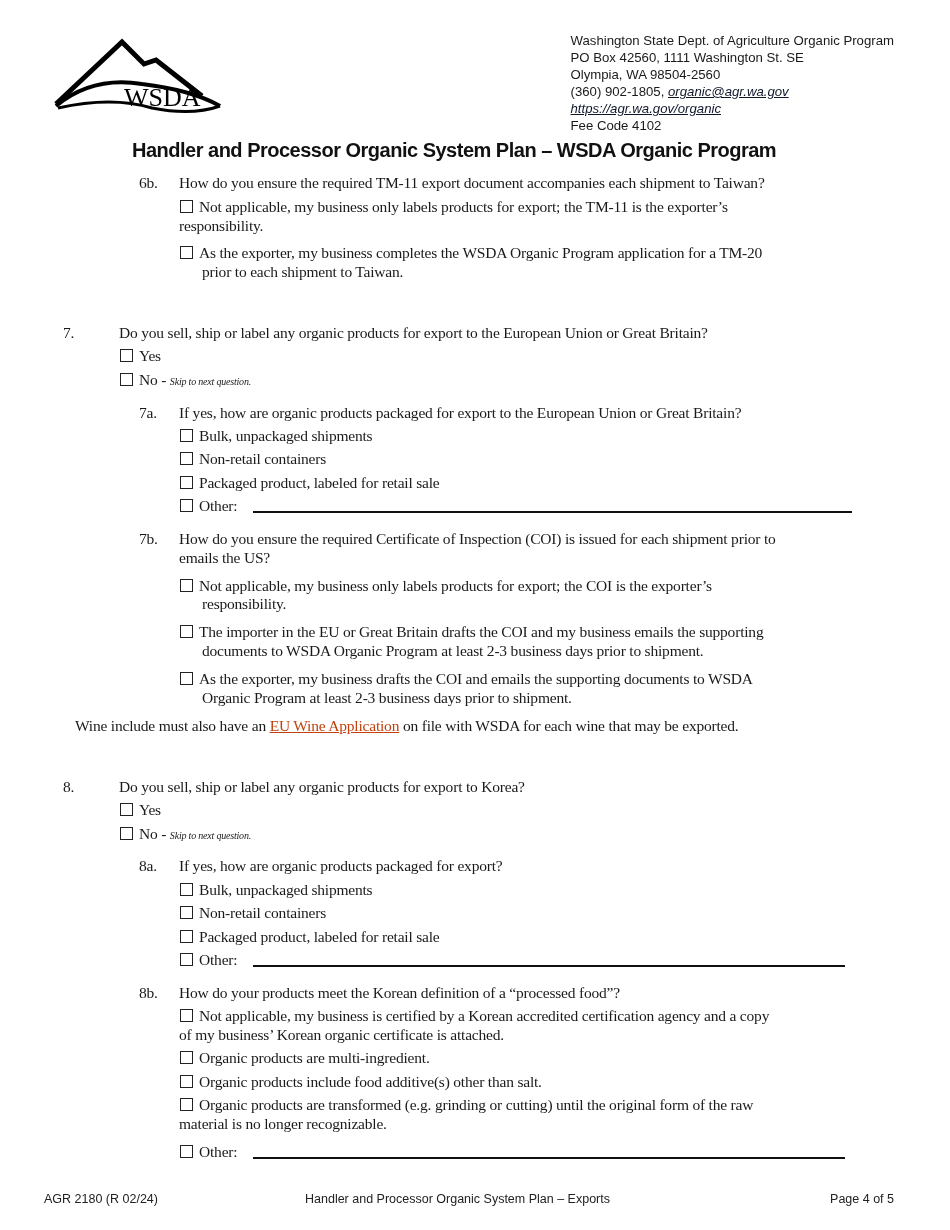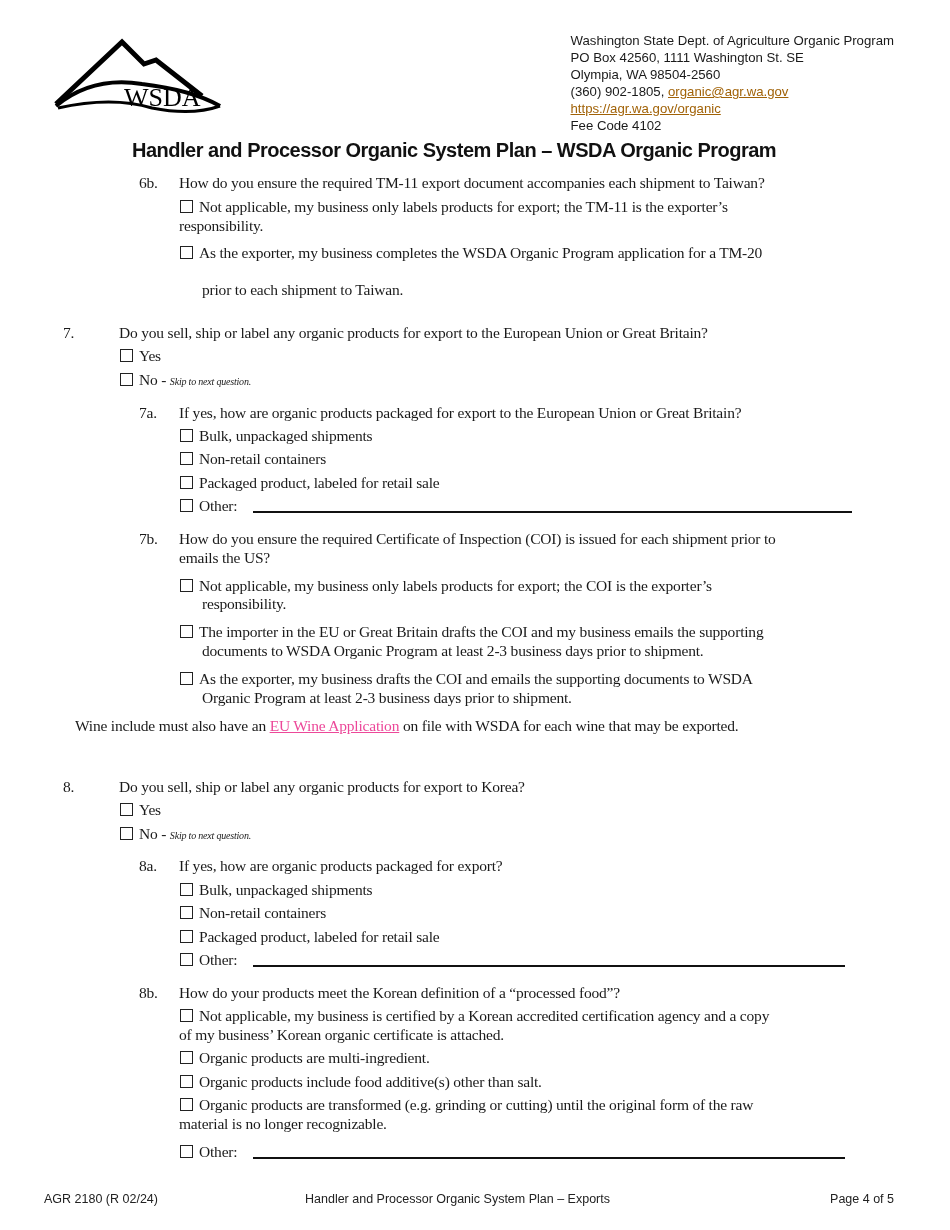--- a/index.html
+++ b/index.html
@@ -3,26 +3,26 @@
 <meta charset="utf-8">
 <style>
   html, body { margin: 0; padding: 0; background: #ffffff; }
   body { width: 950px; height: 1230px; position: relative; overflow: hidden;
          font-family: "DejaVu Sans Condensed", "Liberation Sans Narrow", "Liberation Sans", sans-serif;
          color: #1a1a1a; }
   .abs { position: absolute; }
   .txt { font-family: Liberation Serif, serif; font-size: 15.5px; letter-spacing: -0.2px; white-space: nowrap; }
   .logo { left: 52px; top: 36px; width: 172px; height: 78px; }
   .hdr { right: 56px; top: 32px; text-align: left; font-family: "Liberation Sans", sans-serif; font-size: 13.2px; line-height: 17px; color: #1a1a1a; }
-  .hdr a { color: #a16207; text-decoration: underline; }
+  .hdr a { color: #0f172a; text-decoration: underline; font-style: italic; }
   .title { left: 132px; top: 139px; font-family: "Liberation Sans", sans-serif; font-weight: bold; font-size: 20px; letter-spacing: -0.5px; color: #111; white-space: nowrap; }
   .cb { display: inline-block; width: 13px; height: 13px; border: 1px solid #222; box-sizing: border-box; vertical-align: -1px; margin-right: 6px; background: #fff; }
   .line { position: absolute; border-bottom: 2px solid #111; height: 0; }
   .ital { font-style: italic; font-size: 10px; }
-  a.link { color: #ec4899; text-decoration: underline; }
+  a.link { color: #c2410c; text-decoration: underline; }
   .footer { font-family: "Liberation Sans", sans-serif; font-size: 12.5px; color: #222; white-space: nowrap; }
 </style>
 </head>
 <body>
 
 <svg class="abs logo" viewBox="0 0 172 78">
   <path d="M4 68 L70 6 L92 28 L104 24 L150 60" fill="none" stroke="#000" stroke-width="5" stroke-linejoin="miter"></path>
   <path d="M4 70 Q40 40 90 48 Q140 54 168 70" fill="none" stroke="#000" stroke-width="4"></path>
   <path d="M6 72 Q60 60 100 72 Q140 80 168 70" fill="none" stroke="#000" stroke-width="3"></path>
   <text x="72" y="70" font-family="Liberation Serif, serif" font-size="26" fill="#000">WSDA</text>
@@ -37,21 +37,21 @@
   <div>Fee Code 4102</div>
 </div>
 
 <div class="abs title">Handler and Processor Organic System Plan – WSDA Organic Program</div>
 
 <div class="abs txt" style="left:139px;top:174px">6b.</div>
 <div class="abs txt" style="left:179px;top:174px">How do you ensure the required TM-11 export document accompanies each shipment to Taiwan?</div>
 <div class="abs txt" style="left:180px;top:198px"><span class="cb"></span><span>Not applicable, my business only labels products for export; the TM-11 is the exporter’s</span></div>
 <div class="abs txt" style="left:179px;top:217px">responsibility.</div>
 <div class="abs txt" style="left:180px;top:244px"><span class="cb"></span><span>As the exporter, my business completes the WSDA Organic Program application for a TM-20</span></div>
-<div class="abs txt" style="left:202px;top:281px">prior to each shipment to Taiwan.</div>
+<div class="abs txt" style="left:202px;top:263px">prior to each shipment to Taiwan.</div>
 
 <div class="abs txt" style="left:63px;top:324px">7.</div>
 <div class="abs txt" style="left:119px;top:324px">Do you sell, ship or label any organic products for export to the European Union or Great Britain?</div>
 <div class="abs txt" style="left:120px;top:347px"><span class="cb"></span><span>Yes</span></div>
 <div class="abs txt" style="left:120px;top:371px"><span class="cb"></span><span>No - </span><span class="ital">Skip to next question.</span></div>
 
 <div class="abs txt" style="left:139px;top:404px">7a.</div>
 <div class="abs txt" style="left:179px;top:404px">If yes, how are organic products packaged for export to the European Union or Great Britain?</div>
 <div class="abs txt" style="left:180px;top:427px"><span class="cb"></span><span>Bulk, unpackaged shipments</span></div>
 <div class="abs txt" style="left:180px;top:450px"><span class="cb"></span><span>Non-retail containers</span></div>

